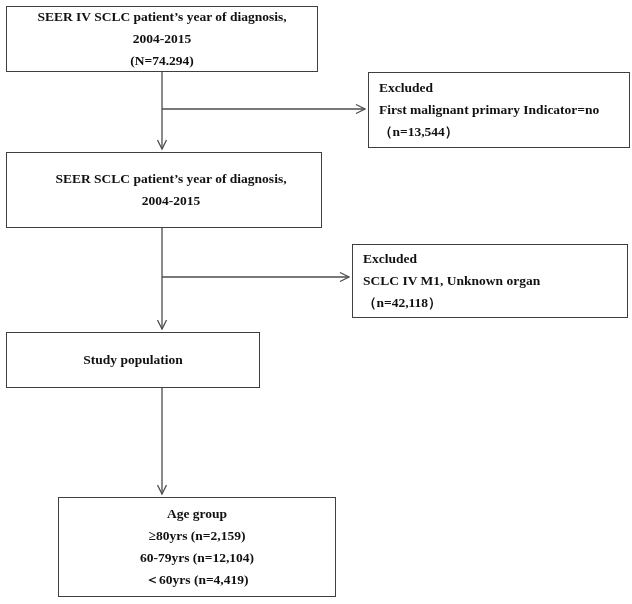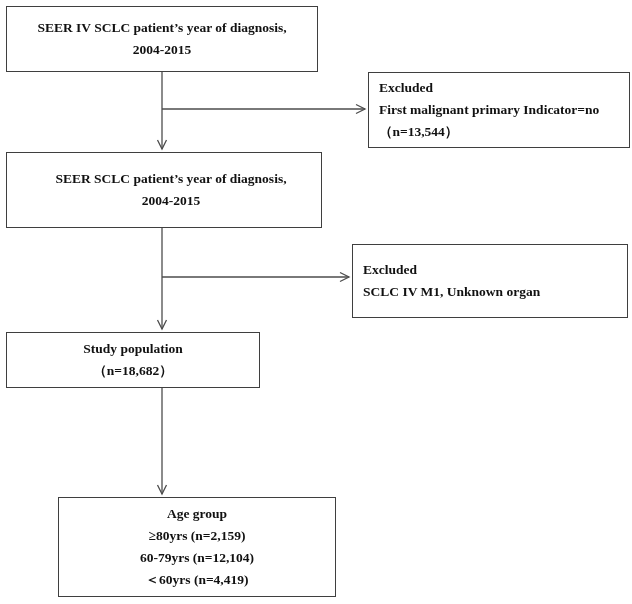--- a/index.html
+++ b/index.html
@@ -59,41 +59,42 @@
     <line x1="162" y1="72" x2="162" y2="149" stroke="#4d4d4d" stroke-width="1.3" marker-end="url(#vhead)"></line>
     <line x1="162" y1="109" x2="365" y2="109" stroke="#4d4d4d" stroke-width="1.3" marker-end="url(#vhead)"></line>
     <line x1="162" y1="228" x2="162" y2="329" stroke="#4d4d4d" stroke-width="1.3" marker-end="url(#vhead)"></line>
     <line x1="162" y1="277" x2="349" y2="277" stroke="#4d4d4d" stroke-width="1.3" marker-end="url(#vhead)"></line>
     <line x1="162" y1="388" x2="162" y2="494" stroke="#4d4d4d" stroke-width="1.3" marker-end="url(#vhead)"></line>
   </svg>
 
   <div class="box center box1">
     <div>SEER IV SCLC patient’s year of diagnosis,</div>
     <div>2004-2015</div>
+    <div>(N=74.294)</div>
   </div>
 
   <div class="box left excl1">
     <div>Excluded</div>
     <div>First malignant primary Indicator=no</div>
     <div>（n=13,544）</div>
   </div>
 
   <div class="box center box2">
     <div>SEER SCLC patient’s year of diagnosis,</div>
     <div>2004-2015</div>
   </div>
 
   <div class="box left excl2">
     <div>Excluded</div>
     <div>SCLC IV M1, Unknown organ</div>
+    <div>（n=42,118）</div>
   </div>
 
   <div class="box center box3">
     <div>Study population</div>
-    <div>（n=18,682）</div>
   </div>
 
   <div class="box center box4">
     <div>Age group</div>
     <div>≥80yrs (n=2,159)</div>
     <div>60-79yrs (n=12,104)</div>
     <div>＜60yrs (n=4,419)</div>
   </div>
 
 </div>

